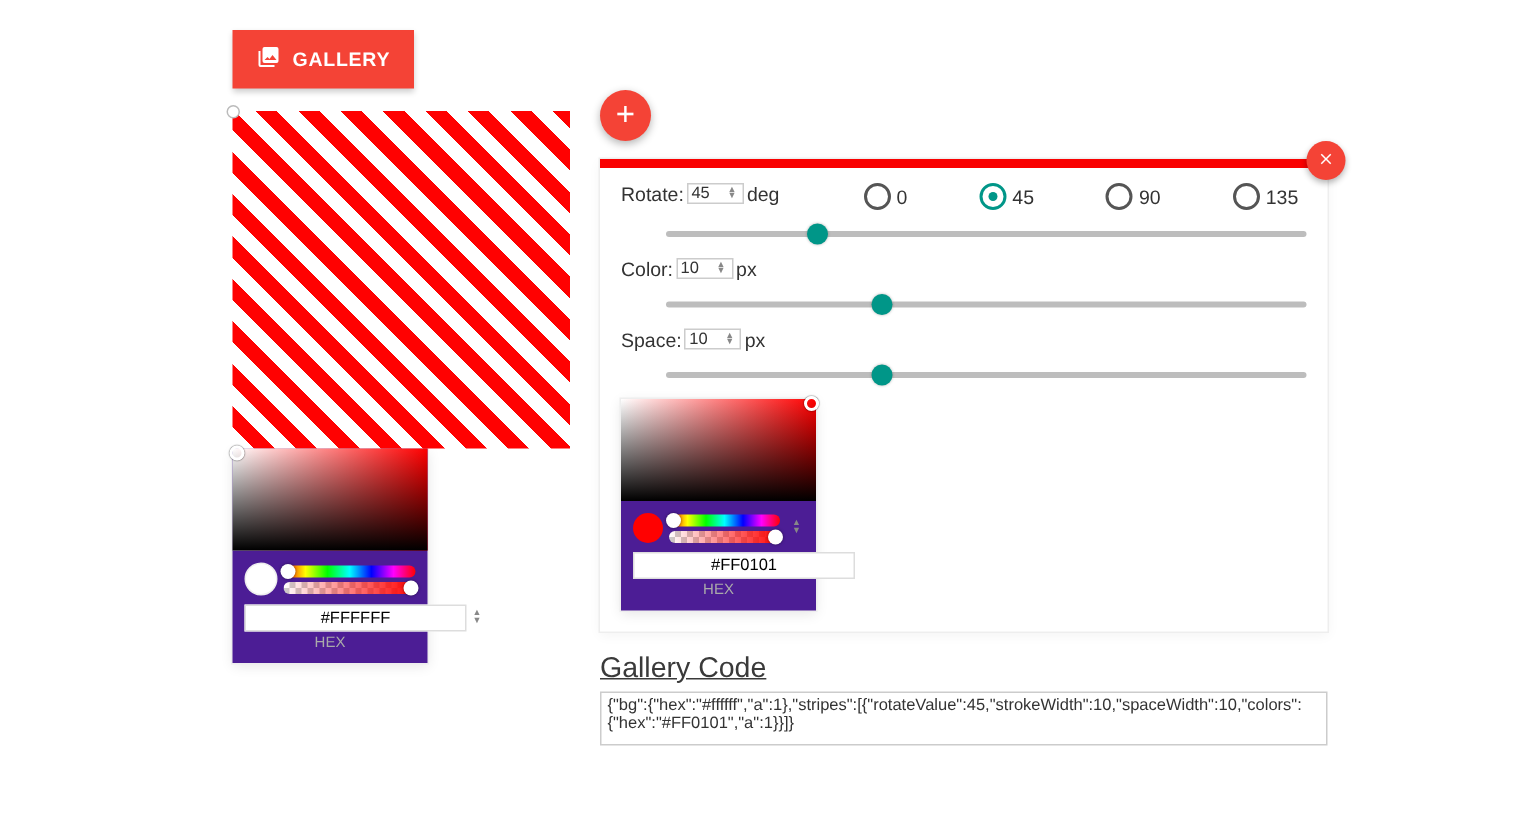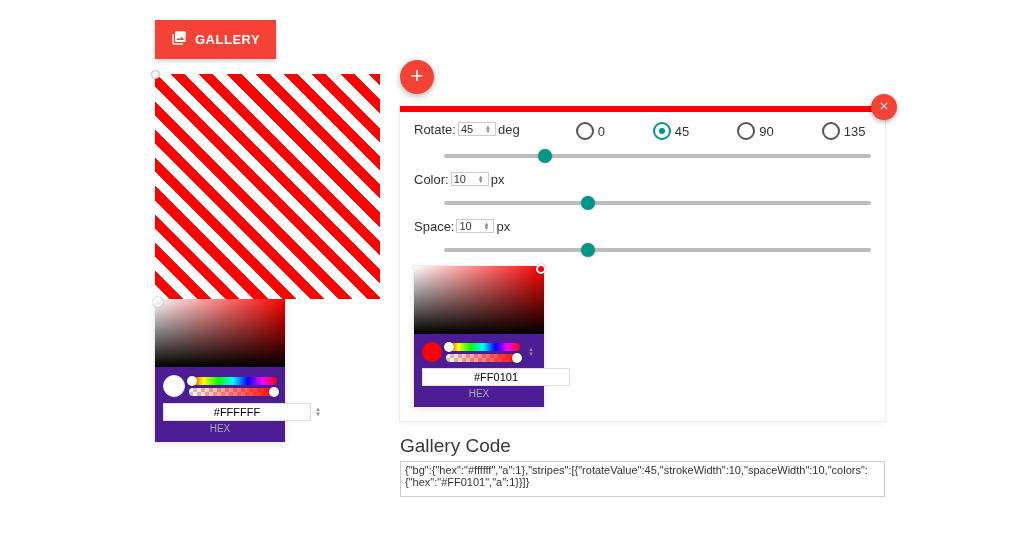--- a/index.html
+++ b/index.html
@@ -39,21 +39,21 @@
   .ctl-head .num{width:32px;border:1px solid #ccc;font-size:11px;padding:0 2px;margin:0 2px;display:inline-flex;align-items:center;}
   .ctl-head .num-spin{width:8px;margin-left:auto;display:flex;flex-direction:column;font-size:6px;line-height:4px;color:#888;}
   .radios{display:flex;gap:48px;margin-left:56px;}
   .radio{display:flex;align-items:center;gap:4px;cursor:pointer;}
   .r-outer{width:14px;height:14px;border:2px solid #555;border-radius:50%;display:flex;align-items:center;justify-content:center;}
   .radio.sel .r-outer{border-color:#009688;}
   .radio.sel .r-inner{width:6px;height:6px;border-radius:50%;background:#009688;}
   .slider{margin-top:14px;height:4px;background:#bdbdbd;position:relative;border-radius:2px;margin-left:30px;}
   .slider-th{position:absolute;top:-5px;width:14px;height:14px;border-radius:50%;background:#009688;box-shadow:0 0 2px rgba(0,0,0,.3);}
   .panel .section-title{font-size:14px;margin:4px 0 6px 0;}
-  .code-title{font-size:19px;color:#3a3a3a;margin:14px 0 4px 0;font-weight:400;}
+  .code-title{font-size:19px;color:#3a3a3a;margin:14px 0 4px 0;font-weight:400;text-decoration:underline;}
   .code-ta{width:100%;height:36px;font-size:11px;font-family:Arial,sans-serif;border:1px solid #ccc;padding:2px 4px;resize:none;box-sizing:border-box;color:#333;}
 </style>
 </head>
 <body>
 
 <div class="page">
 
   <div class="left">
     <button class="gallery-btn">
       <span>

